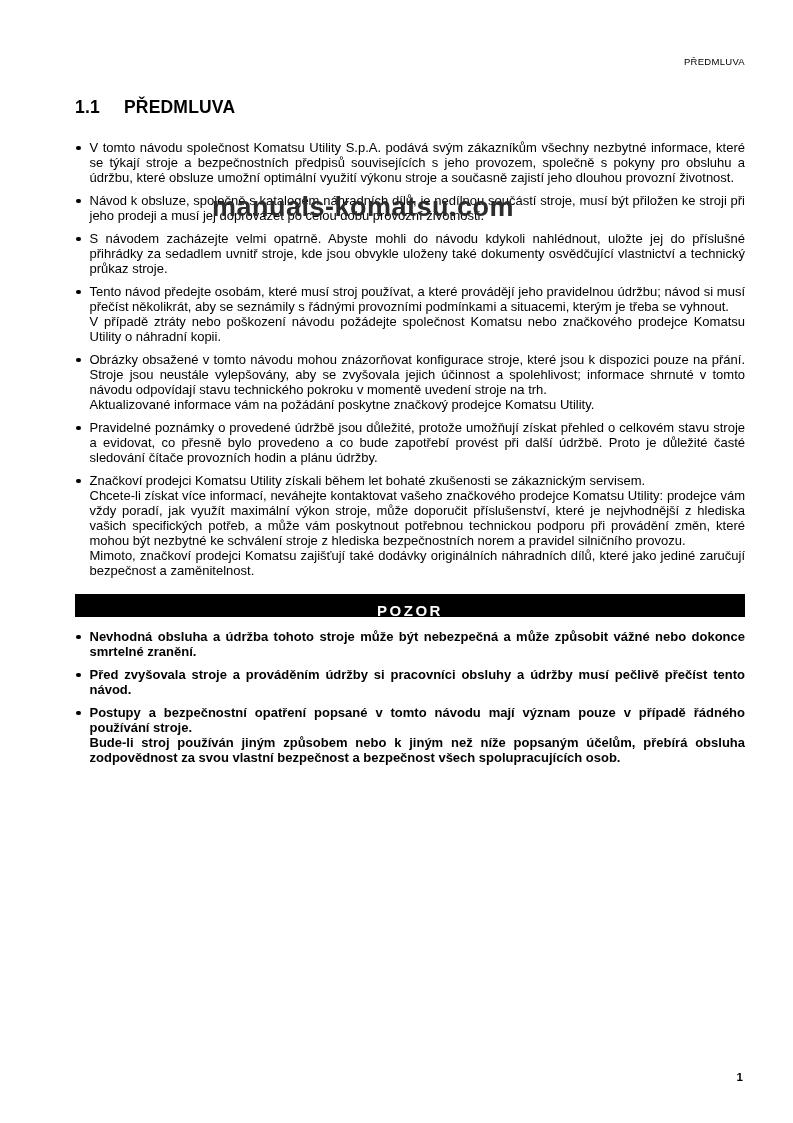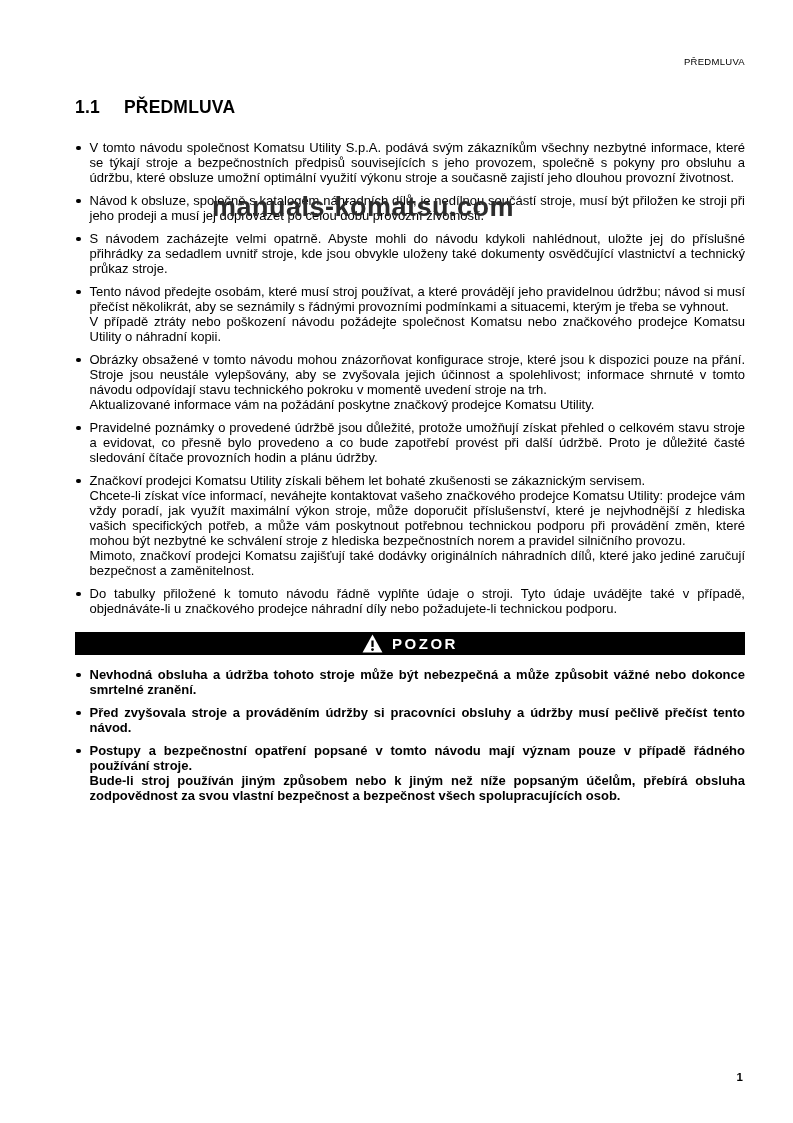--- a/index.html
+++ b/index.html
@@ -60,20 +60,21 @@
   ul.bullets.bold .btext { font-weight: bold; }
   .warning-banner {
     margin: 16px 0 12px 0;
     height: 23px;
     background: #000000;
     color: #ffffff;
     display: flex;
     align-items: center;
     justify-content: center;
     gap: 9px;
+    flex-direction: column;
   }
   .warning-banner .label {
     font-size: 15px;
     font-weight: bold;
     letter-spacing: 2.5px;
   }
   .warning-banner svg { display: block; }
   .watermark {
     position: absolute;
     left: 175px;
@@ -131,24 +132,20 @@
       <li>
         <span class="dot"></span>
         <p class="btext">Pravidelné poznámky o provedené údržbě jsou důležité, protože umožňují získat přehled o celkovém stavu stroje a evidovat, co přesně bylo provedeno a co bude zapotřebí provést při další údržbě. Proto je důležité časté sledování čítače provozních hodin a plánu údržby.</p>
       </li>
       <li>
         <span class="dot"></span>
         <p class="btext">Značkoví prodejci Komatsu Utility získali během let bohaté zkušenosti se zákaznickým servisem.
 Chcete-li získat více informací, neváhejte kontaktovat vašeho značkového prodejce Komatsu Utility: prodejce vám vždy poradí, jak využít maximální výkon stroje, může doporučit příslušenství, které je nejvhodnější z hlediska vašich specifických potřeb, a může vám poskytnout potřebnou technickou podporu při provádění změn, které mohou být nezbytné ke schválení stroje z hlediska bezpečnostních norem a pravidel silničního provozu.
 Mimoto, značkoví prodejci Komatsu zajišťují také dodávky originálních náhradních dílů, které jako jediné zaručují bezpečnost a zaměnitelnost.</p>
       </li>
-      <li>
-        <span class="dot"></span>
-        <p class="btext">Do tabulky přiložené k tomuto návodu řádně vyplňte údaje o stroji. Tyto údaje uvádějte také v případě, objednáváte-li u značkového prodejce náhradní díly nebo požadujete-li technickou podporu.</p>
-      </li>
     </ul>
 
     <div class="warning-banner">
       <svg width="21" height="19" viewBox="0 0 24 22">
         <polygon points="12,0.5 23.5,21.5 0.5,21.5" fill="#ffffff"></polygon>
         <rect x="10.7" y="7.5" width="2.6" height="7.5" fill="#000000"></rect>
         <circle cx="12" cy="18" r="1.6" fill="#000000"></circle>
       </svg>
       <span class="label">POZOR</span>
     </div>

